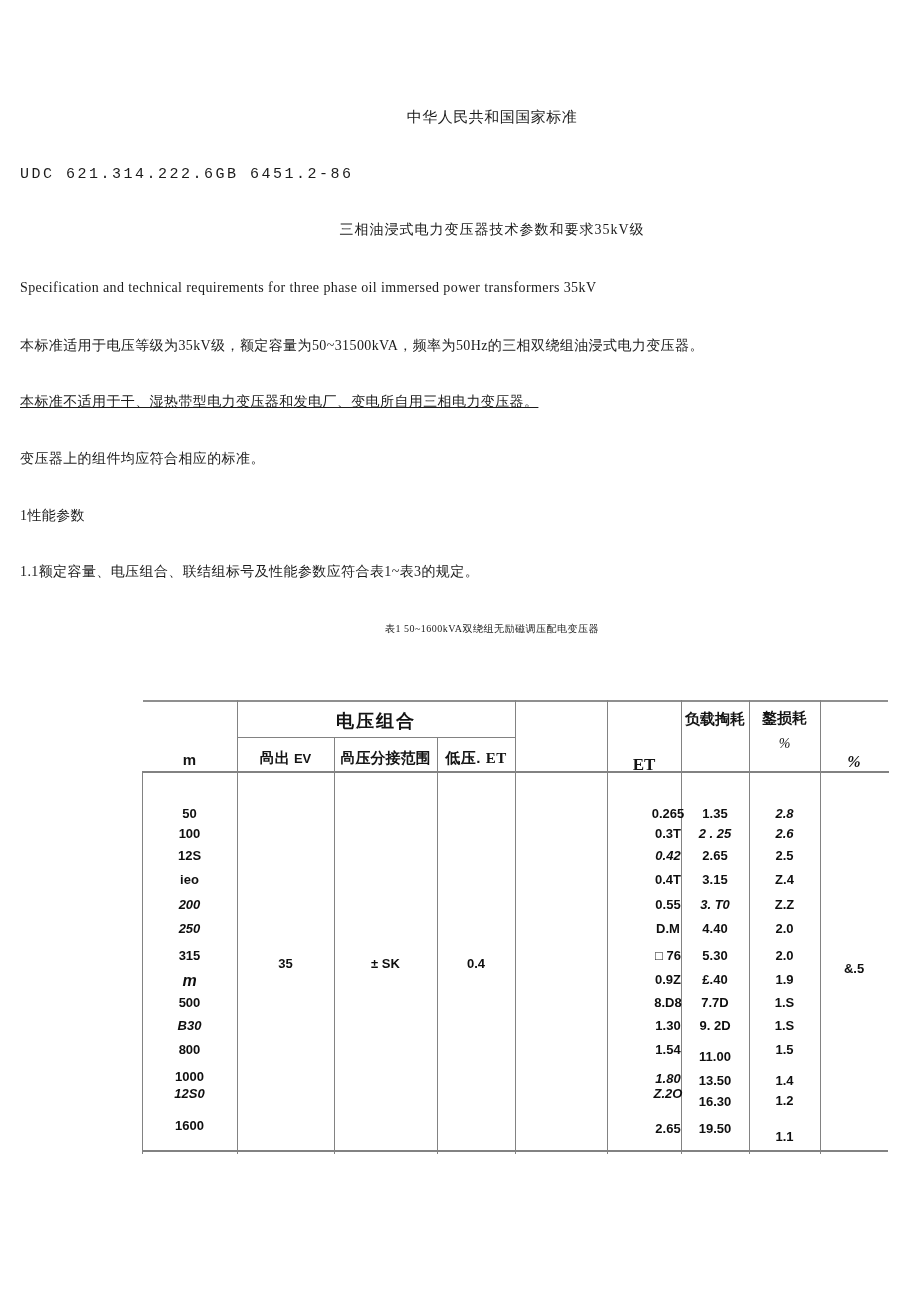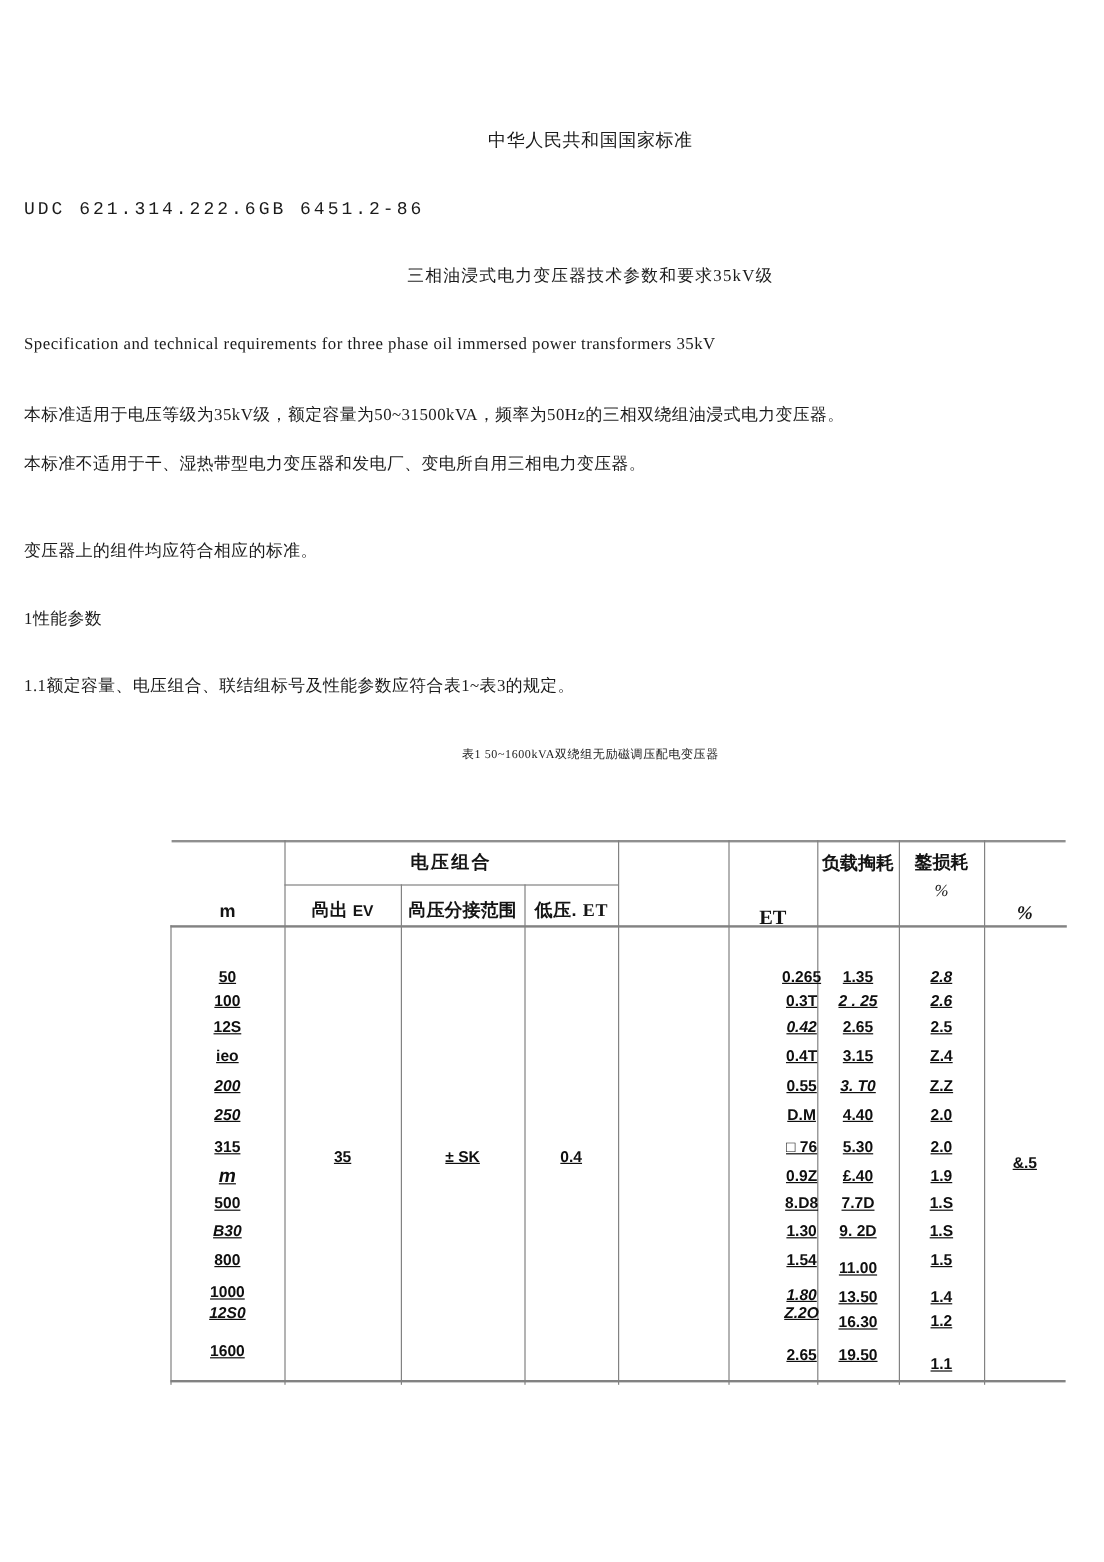--- a/index.html
+++ b/index.html
@@ -7,21 +7,21 @@
         font-family:"Liberation Serif","DejaVu Serif",serif;color:#1b1b1b;}
   .t{position:absolute;white-space:nowrap;}
   .center{left:0;width:920px;text-align:center;margin-left:32px;}
   .heading{top:108px;font-size:15px;letter-spacing:0.5px;}
   .udc{top:166px;left:20px;font-family:"Liberation Mono","DejaVu Sans Mono",monospace;
        font-size:15px;letter-spacing:2.5px;}
   .title-cn{top:221px;font-size:14px;letter-spacing:1px;}
   .title-en{top:280px;left:20px;font-size:14px;letter-spacing:0.4px;}
   .para{font-size:14px;letter-spacing:0.4px;left:20px;}
   .p-scope{top:337px;}
-  .p-excl{top:378px;}
+  .p-excl{top:393px;text-decoration:underline;}
   .p-comp{top:450px;}
   .p-sec{top:507px;}
   .p-clause{top:563px;}
   .caption{top:622px;font-size:10px;letter-spacing:0.5px;}
 
   
   .tbl{position:absolute;left:142px;top:700px;width:748px;height:460px;}
   .ln{position:absolute;background:#828282;}
   .ln-top{left:1px;top:0;width:745px;height:2px;background:#8f8f8f;}
   .ln-vg{left:95px;top:37px;width:278px;height:1px;}
@@ -34,37 +34,37 @@
   .v3{left:295px;top:37px;height:417px;}
   .v4{left:373px;top:0;height:454px;}
   .v5{left:465px;top:0;height:454px;}
   .v6{left:539px;top:0;height:454px;}
   .v7{left:607px;top:0;height:454px;}
   .v8{left:678px;top:0;height:454px;}
 
   .hcell{position:absolute;text-align:center;color:#141414;white-space:nowrap;
          font-family:"Liberation Sans","DejaVu Sans",sans-serif;font-weight:700;}
   .h-m{left:0;width:95px;top:51px;font-size:15px;}
-  .h-vg{left:95px;width:278px;top:9px;font-size:15px;letter-spacing:2px;}
+  .h-vg{left:95px;width:278px;top:9px;font-size:18px;letter-spacing:2px;}
   .h-hv{left:95px;width:97px;top:49px;font-size:15px;}
   .h-hv .unit{font-size:13px;}
   .h-tap{left:192px;width:103px;top:49px;font-size:15px;}
   .h-lv{left:295px;width:78px;top:49px;font-size:15px;letter-spacing:0.5px;}
   .h-lv .unit-serif{font-family:"Liberation Serif",serif;font-size:15px;}
   .h-et{left:465px;width:74px;top:55px;}
   .serifb{font-family:"Liberation Serif","DejaVu Serif",serif;font-size:17px;font-weight:700;}
   .h-load{left:539px;width:68px;top:10px;font-size:15px;}
   .h-noload{left:607px;width:71px;top:9px;font-size:15px;}
   .h-noload-unit{left:607px;width:71px;top:36px;font-size:14px;}
   .h-pct{left:678px;width:68px;top:53px;font-size:16px;}
   .serifbi{font-family:"Liberation Serif","DejaVu Serif",serif;font-weight:700;font-style:italic;}
   .si{font-family:"Liberation Serif","DejaVu Serif",serif;font-style:italic;font-weight:400;font-size:14px;}
 
   .cell{position:absolute;text-align:center;color:#0f0f0f;white-space:nowrap;
-        font-family:"Liberation Sans","DejaVu Sans",sans-serif;font-weight:700;font-size:13px;text-decoration:underline;}
+        font-family:"Liberation Sans","DejaVu Sans",sans-serif;font-weight:700;font-size:13px;}
   .c-cap{left:0;width:95px;}
   .c-hv{left:95px;width:97px;}
   .c-tap{left:192px;width:103px;}
   .c-lv{left:295px;width:78px;}
   .c-et{left:465px;width:74px;padding-left:24px;}
   .c-load{left:539px;width:68px;}
   .c-noload{left:607px;width:71px;}
   .c-pct{left:678px;width:68px;}
   .i{font-style:italic;}
   .cap-m{font-style:italic;font-size:16px;font-weight:600;}

